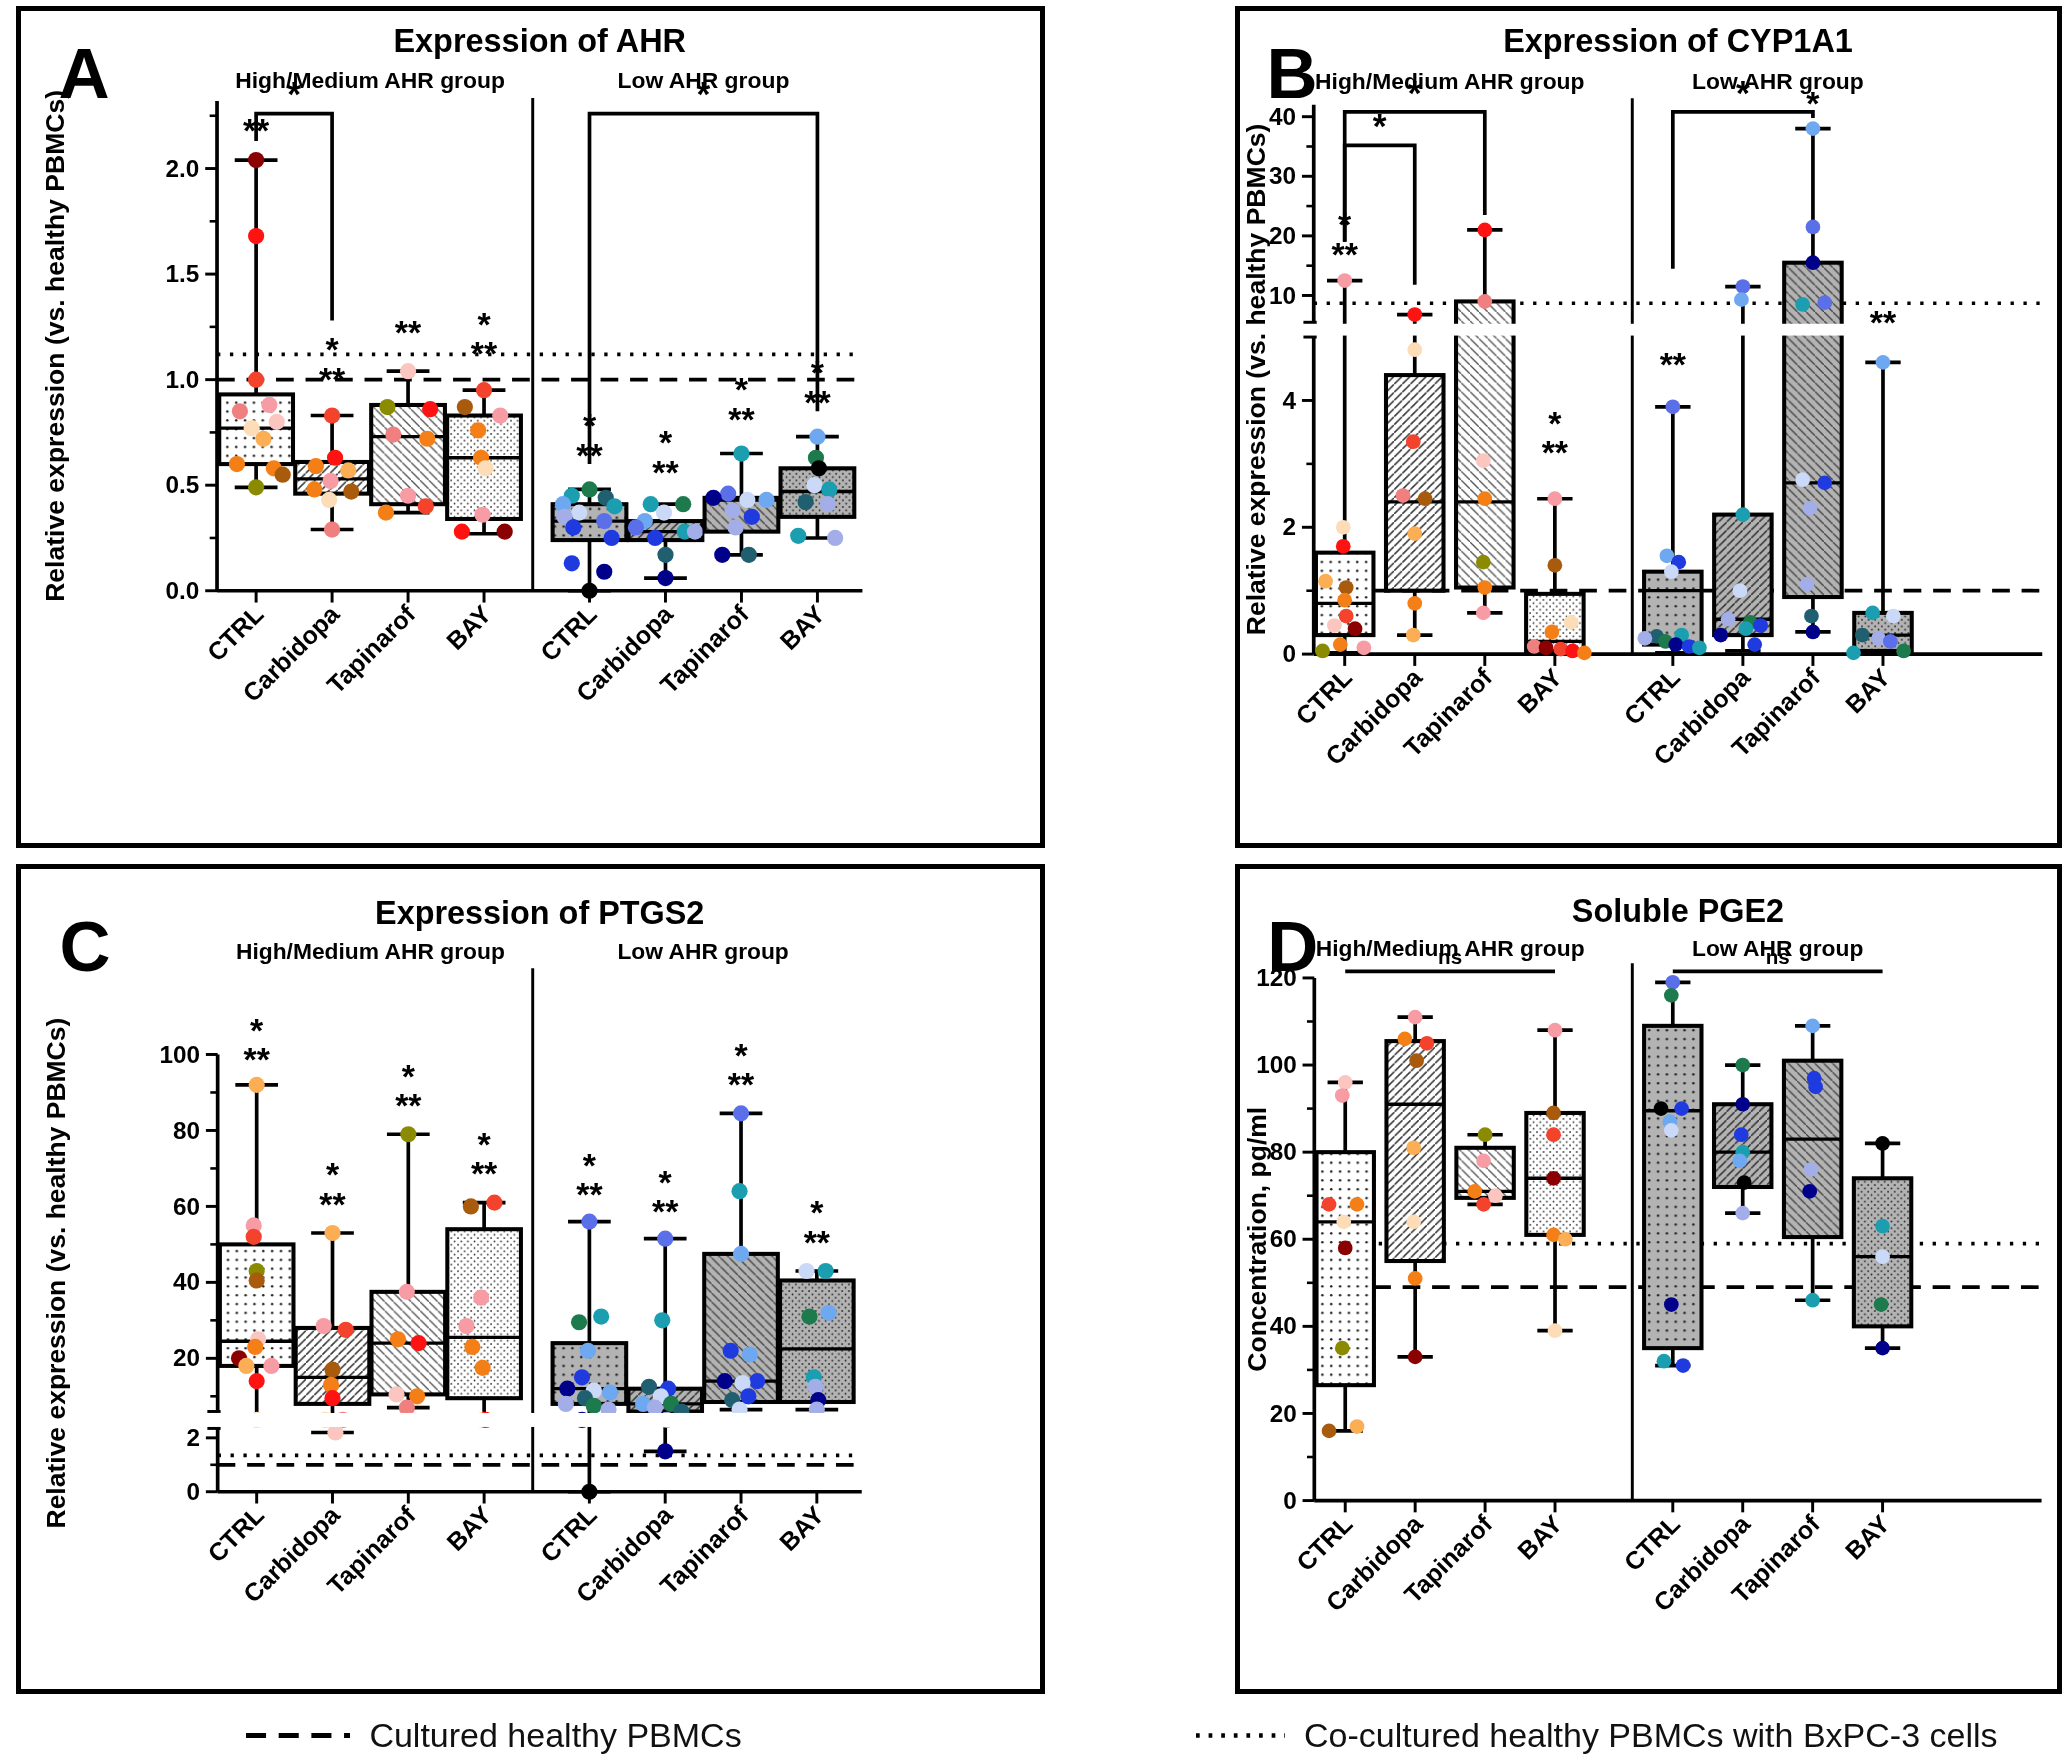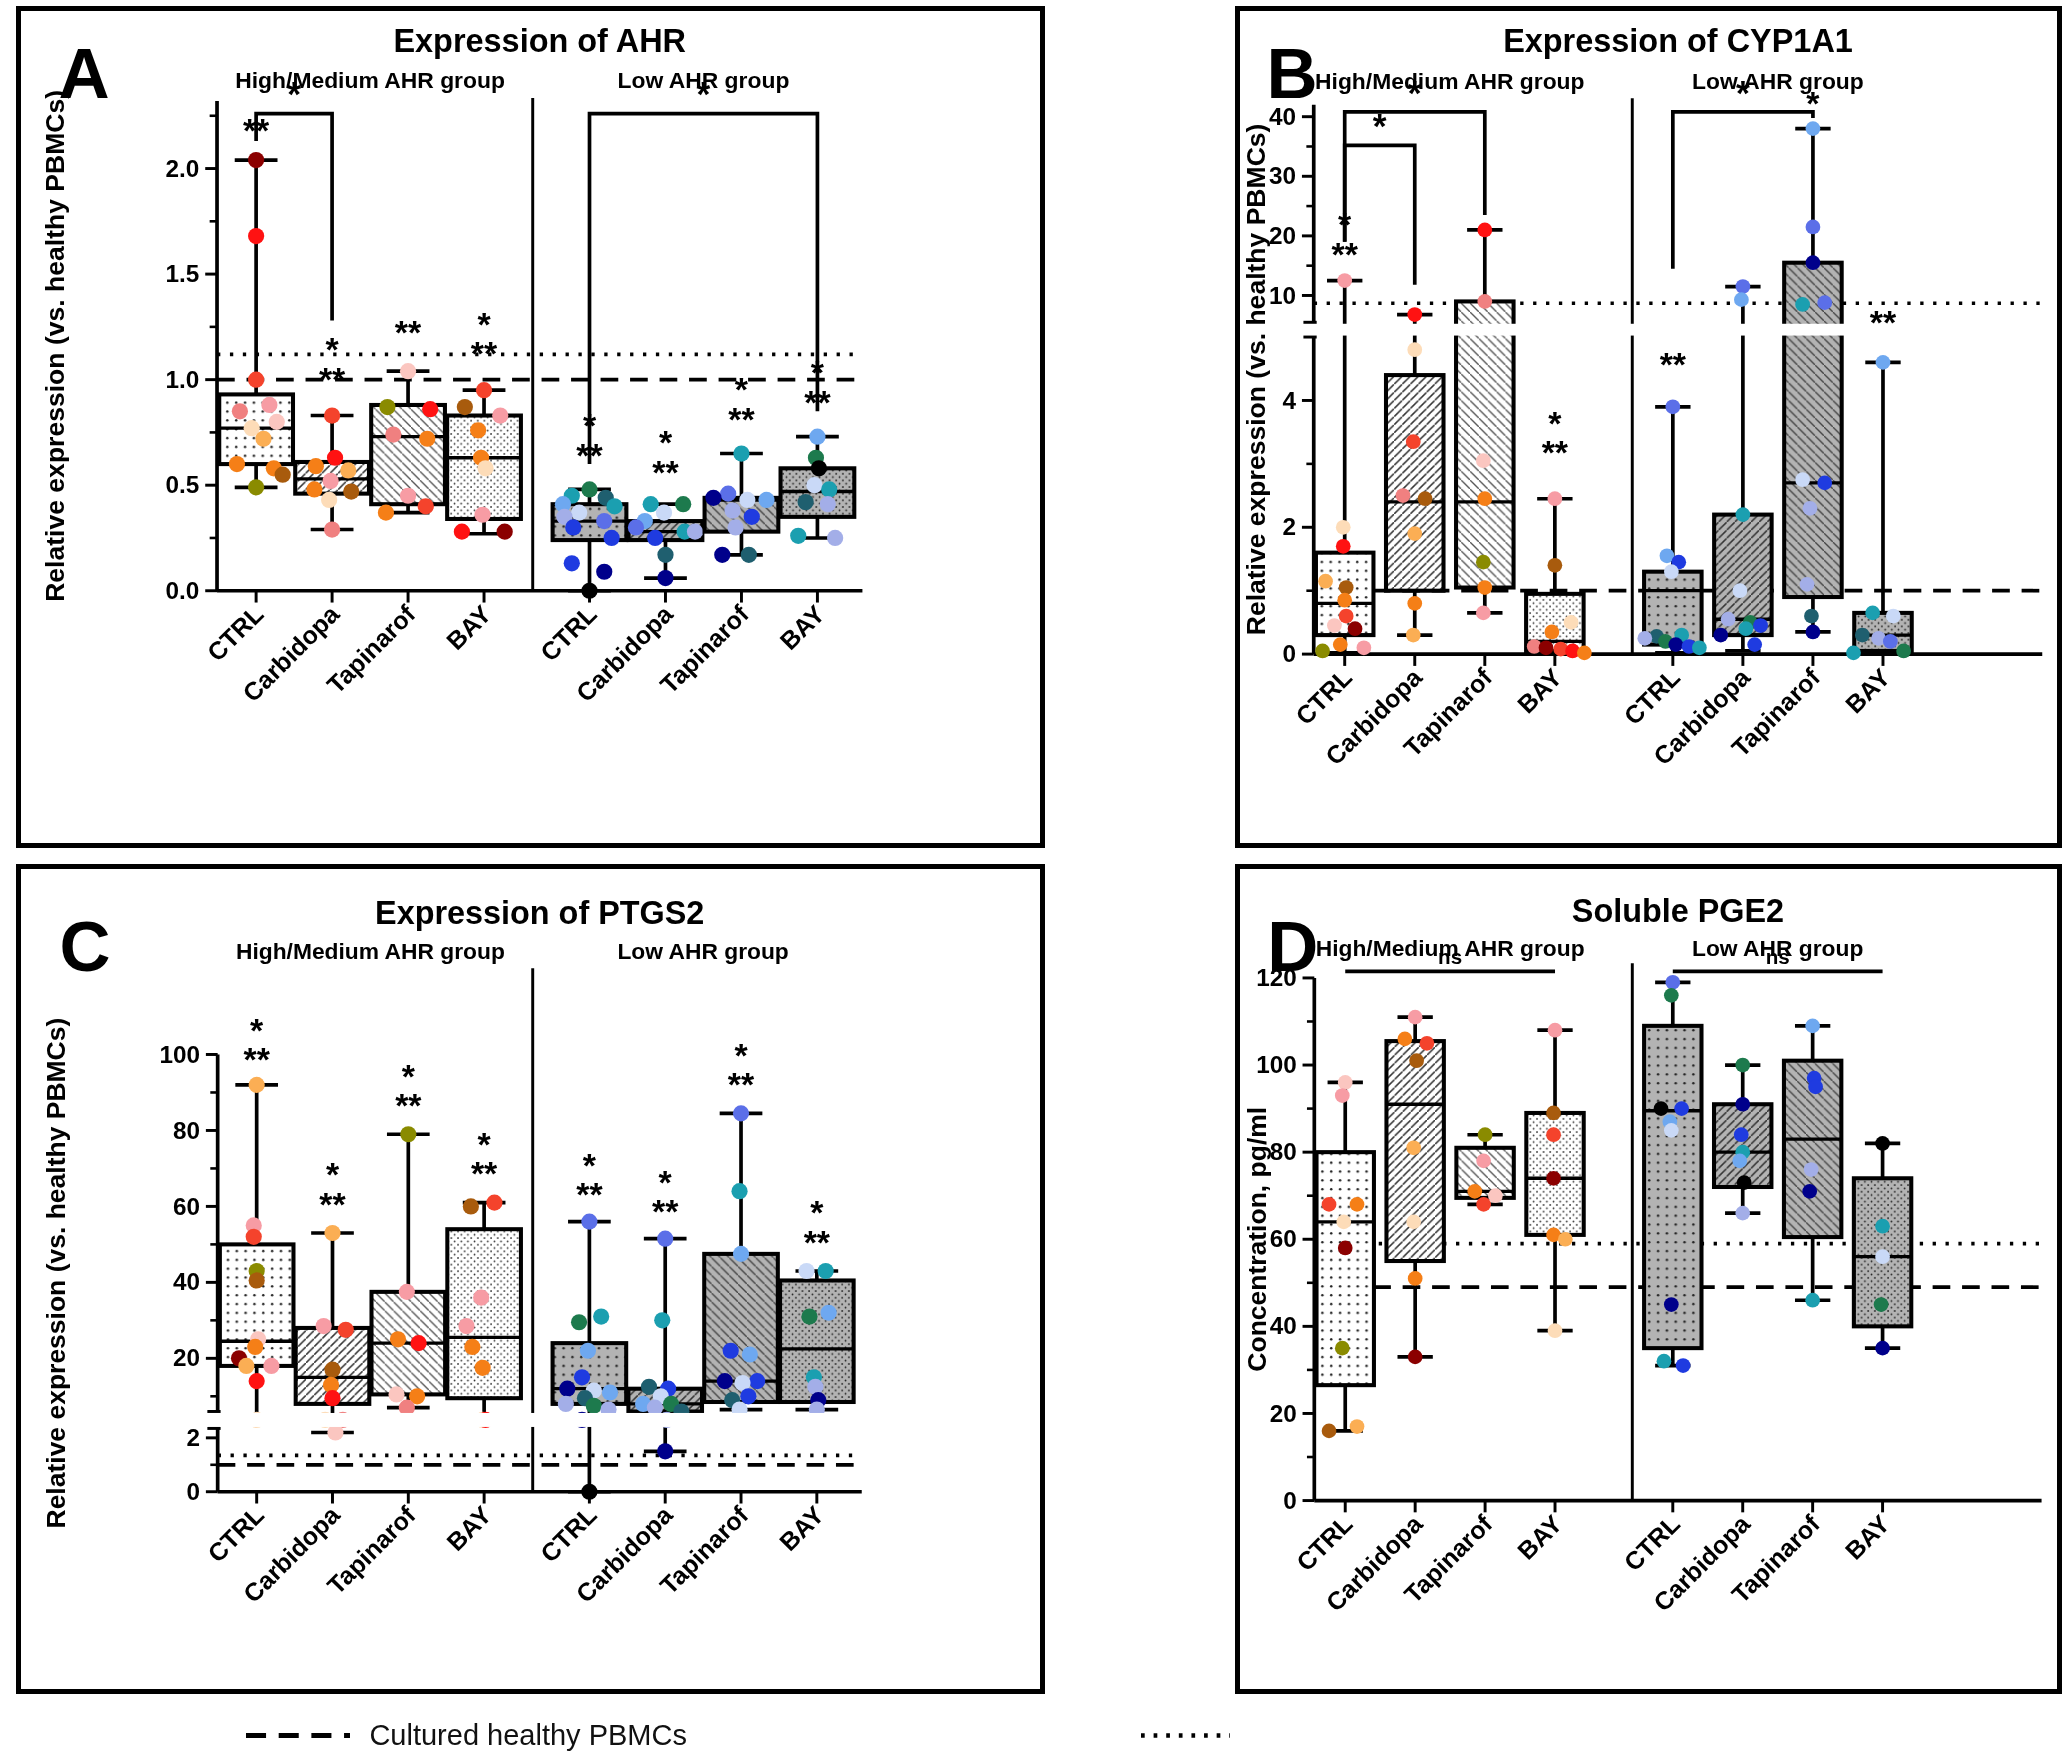--- a/index.html
+++ b/index.html
@@ -4,21 +4,21 @@
 <style>
   html,body{margin:0;padding:0;background:#ffffff;}
   body{width:2066px;height:1764px;position:relative;font-family:"Liberation Sans",sans-serif;}
   .panel{position:absolute;border:5.2px solid #000;background:#fff;box-sizing:border-box;}
   #panelA{left:16.4px;top:6px;width:1029px;height:842px;}
   #panelB{left:1235px;top:6px;width:827px;height:842px;}
   #panelC{left:16.4px;top:864px;width:1029px;height:830px;}
   #panelD{left:1235px;top:864px;width:827px;height:830px;}
   .panel svg{width:100%;height:100%;display:block;}
   .legend-row{position:absolute;left:0;top:1707px;width:2066px;height:57px;display:flex;align-items:center;}
-  .leg-item{display:flex;align-items:center;gap:19.4px;font-size:29px;color:#111;}
+  .leg-item{display:flex;align-items:center;gap:19.4px;font-size:34px;color:#111;}
   .leg-item:first-child{margin-left:246px;}
   .leg-item:last-child{margin-left:454px;}
   .leg-line{flex:0 0 auto;}
 </style>
 </head>
 <body>
 
 <div>
   <div class="panel" id="panelA">
       <svg viewBox="0 0 1380 1128">
@@ -938,16 +938,17 @@
     <div class="leg-item">
       <svg class="leg-line" width="104" height="9" viewBox="0 0 140 12">
         <line x1="0" y1="6" x2="140" y2="6" stroke="#000" stroke-width="7" stroke-dasharray="27 17"></line>
       </svg>
       <span>Cultured healthy PBMCs</span>
     </div>
     <div class="leg-item">
       <svg class="leg-line" width="89" height="9" viewBox="0 0 120 12">
         <line x1="0" y1="6" x2="120" y2="6" stroke="#000" stroke-width="6" stroke-dasharray="5 12"></line>
       </svg>
+      <span>Co-cultured healthy PBMCs with BxPC-3 cells</span>
     </div>
   </div>
 </div>
 
 
 </body></html>

